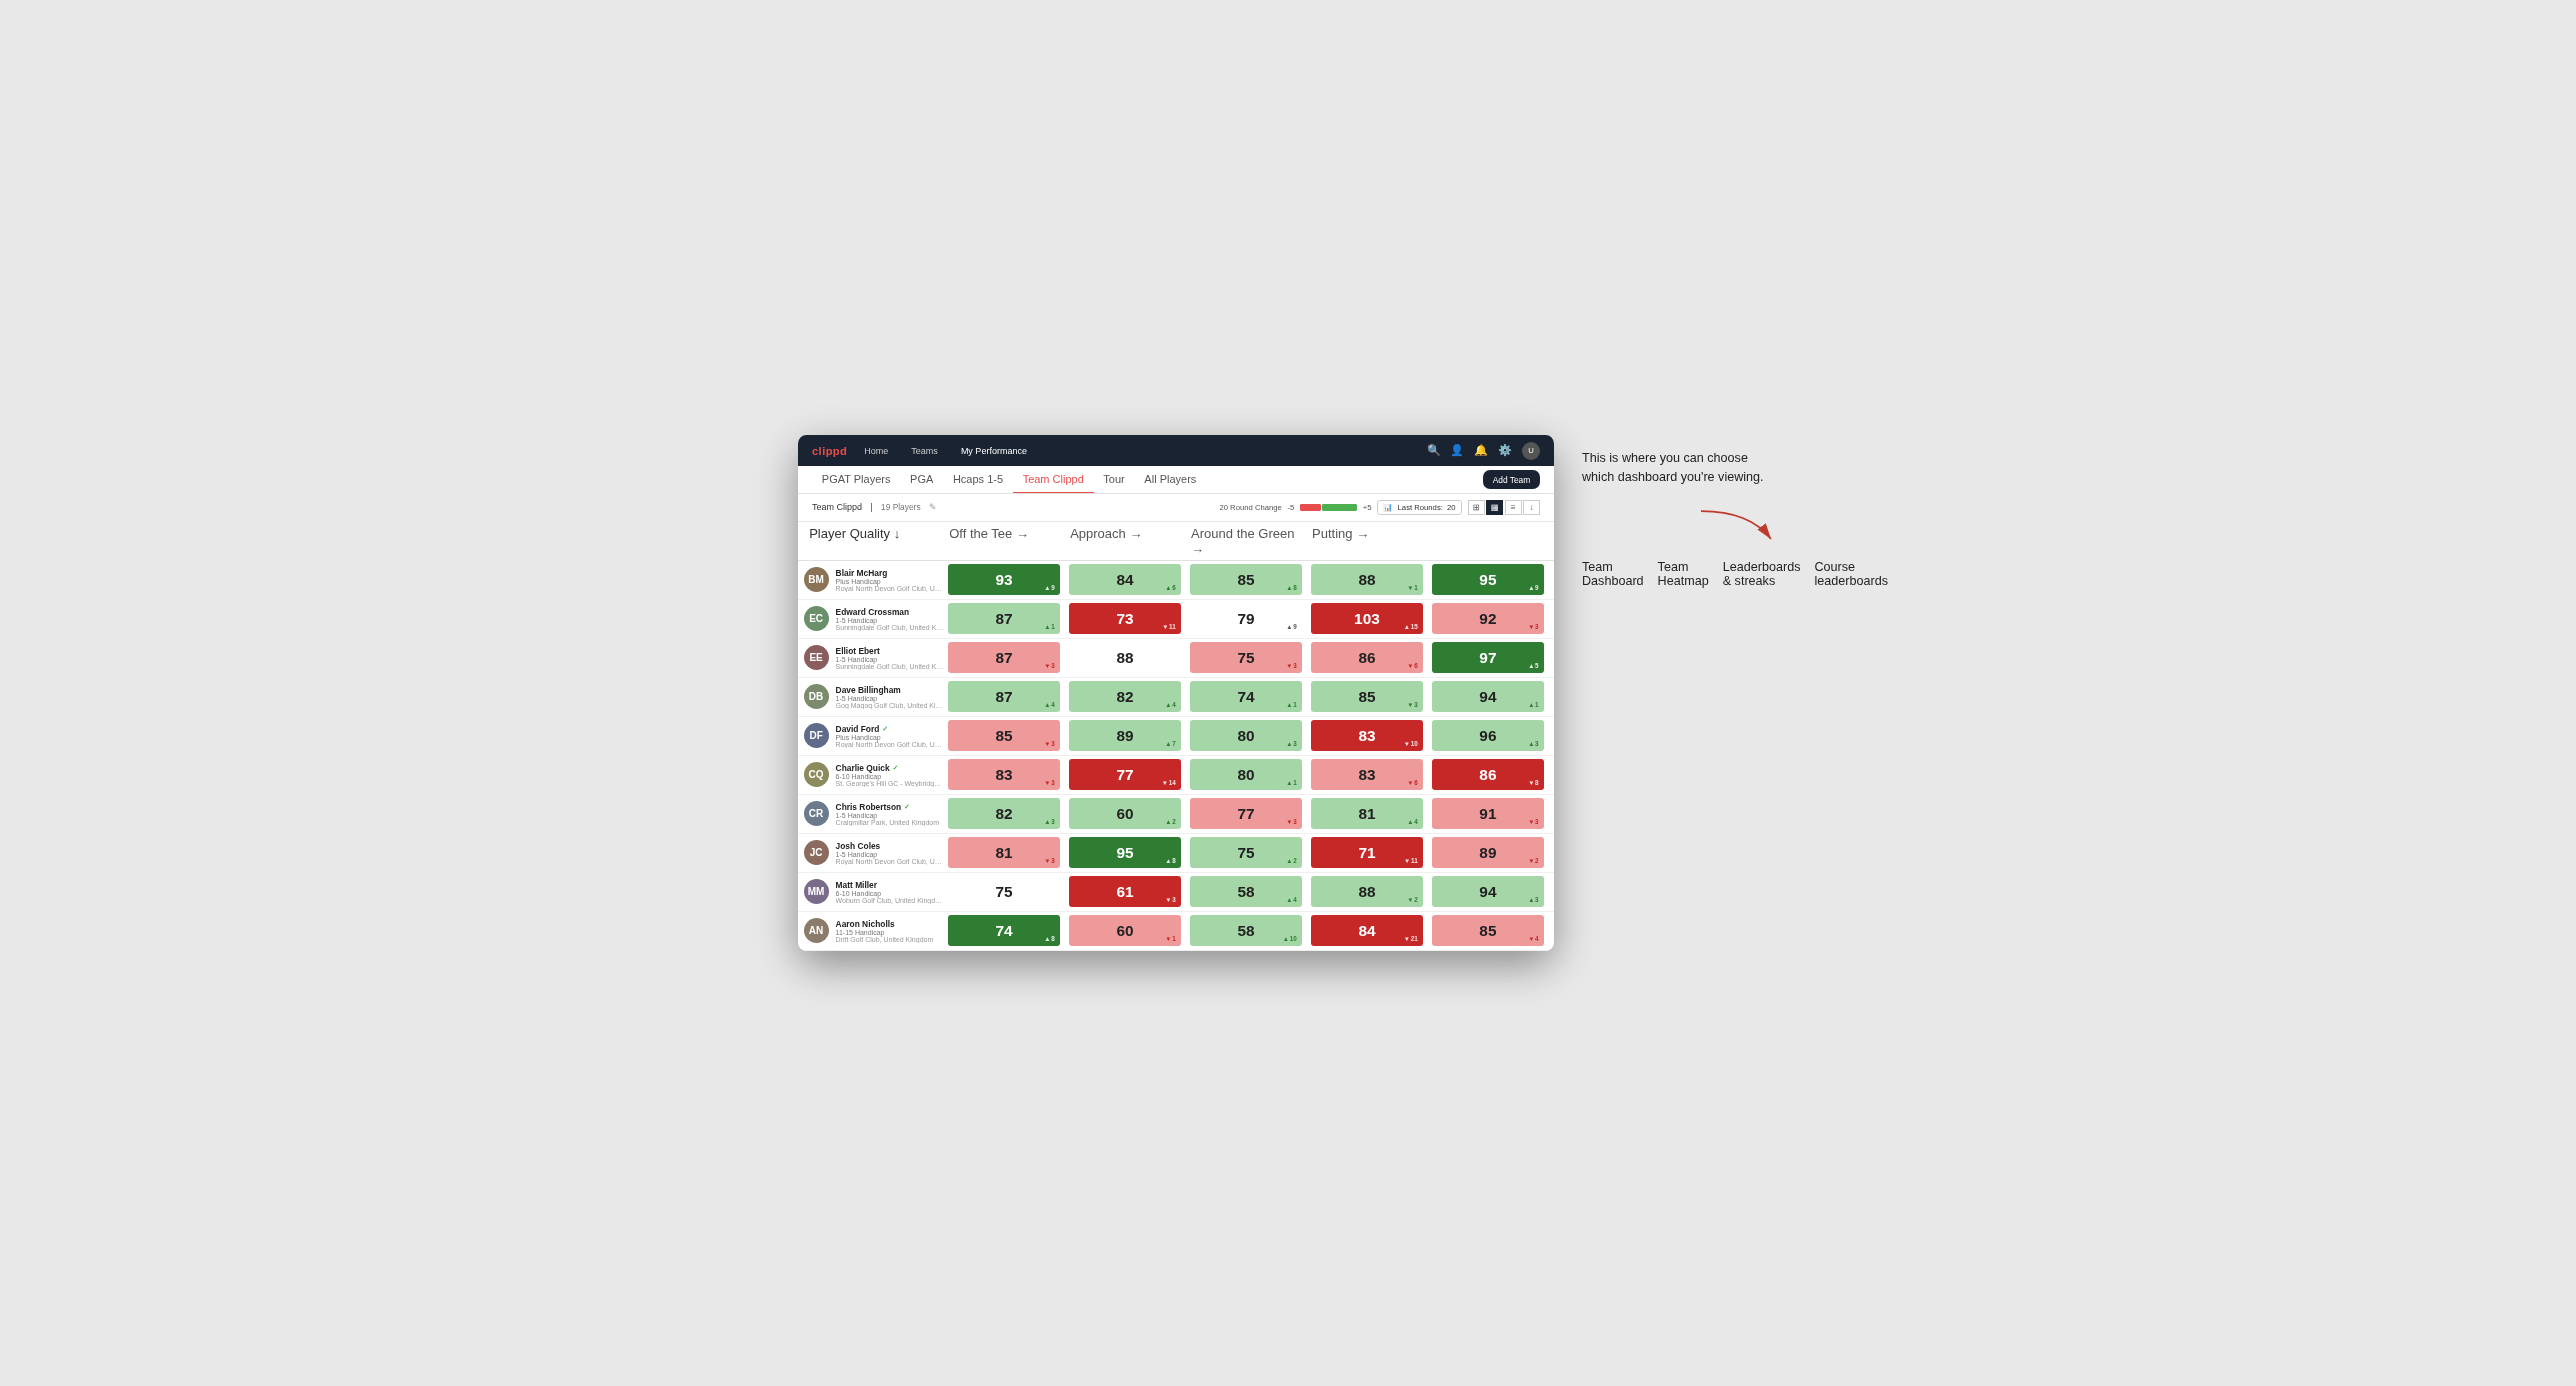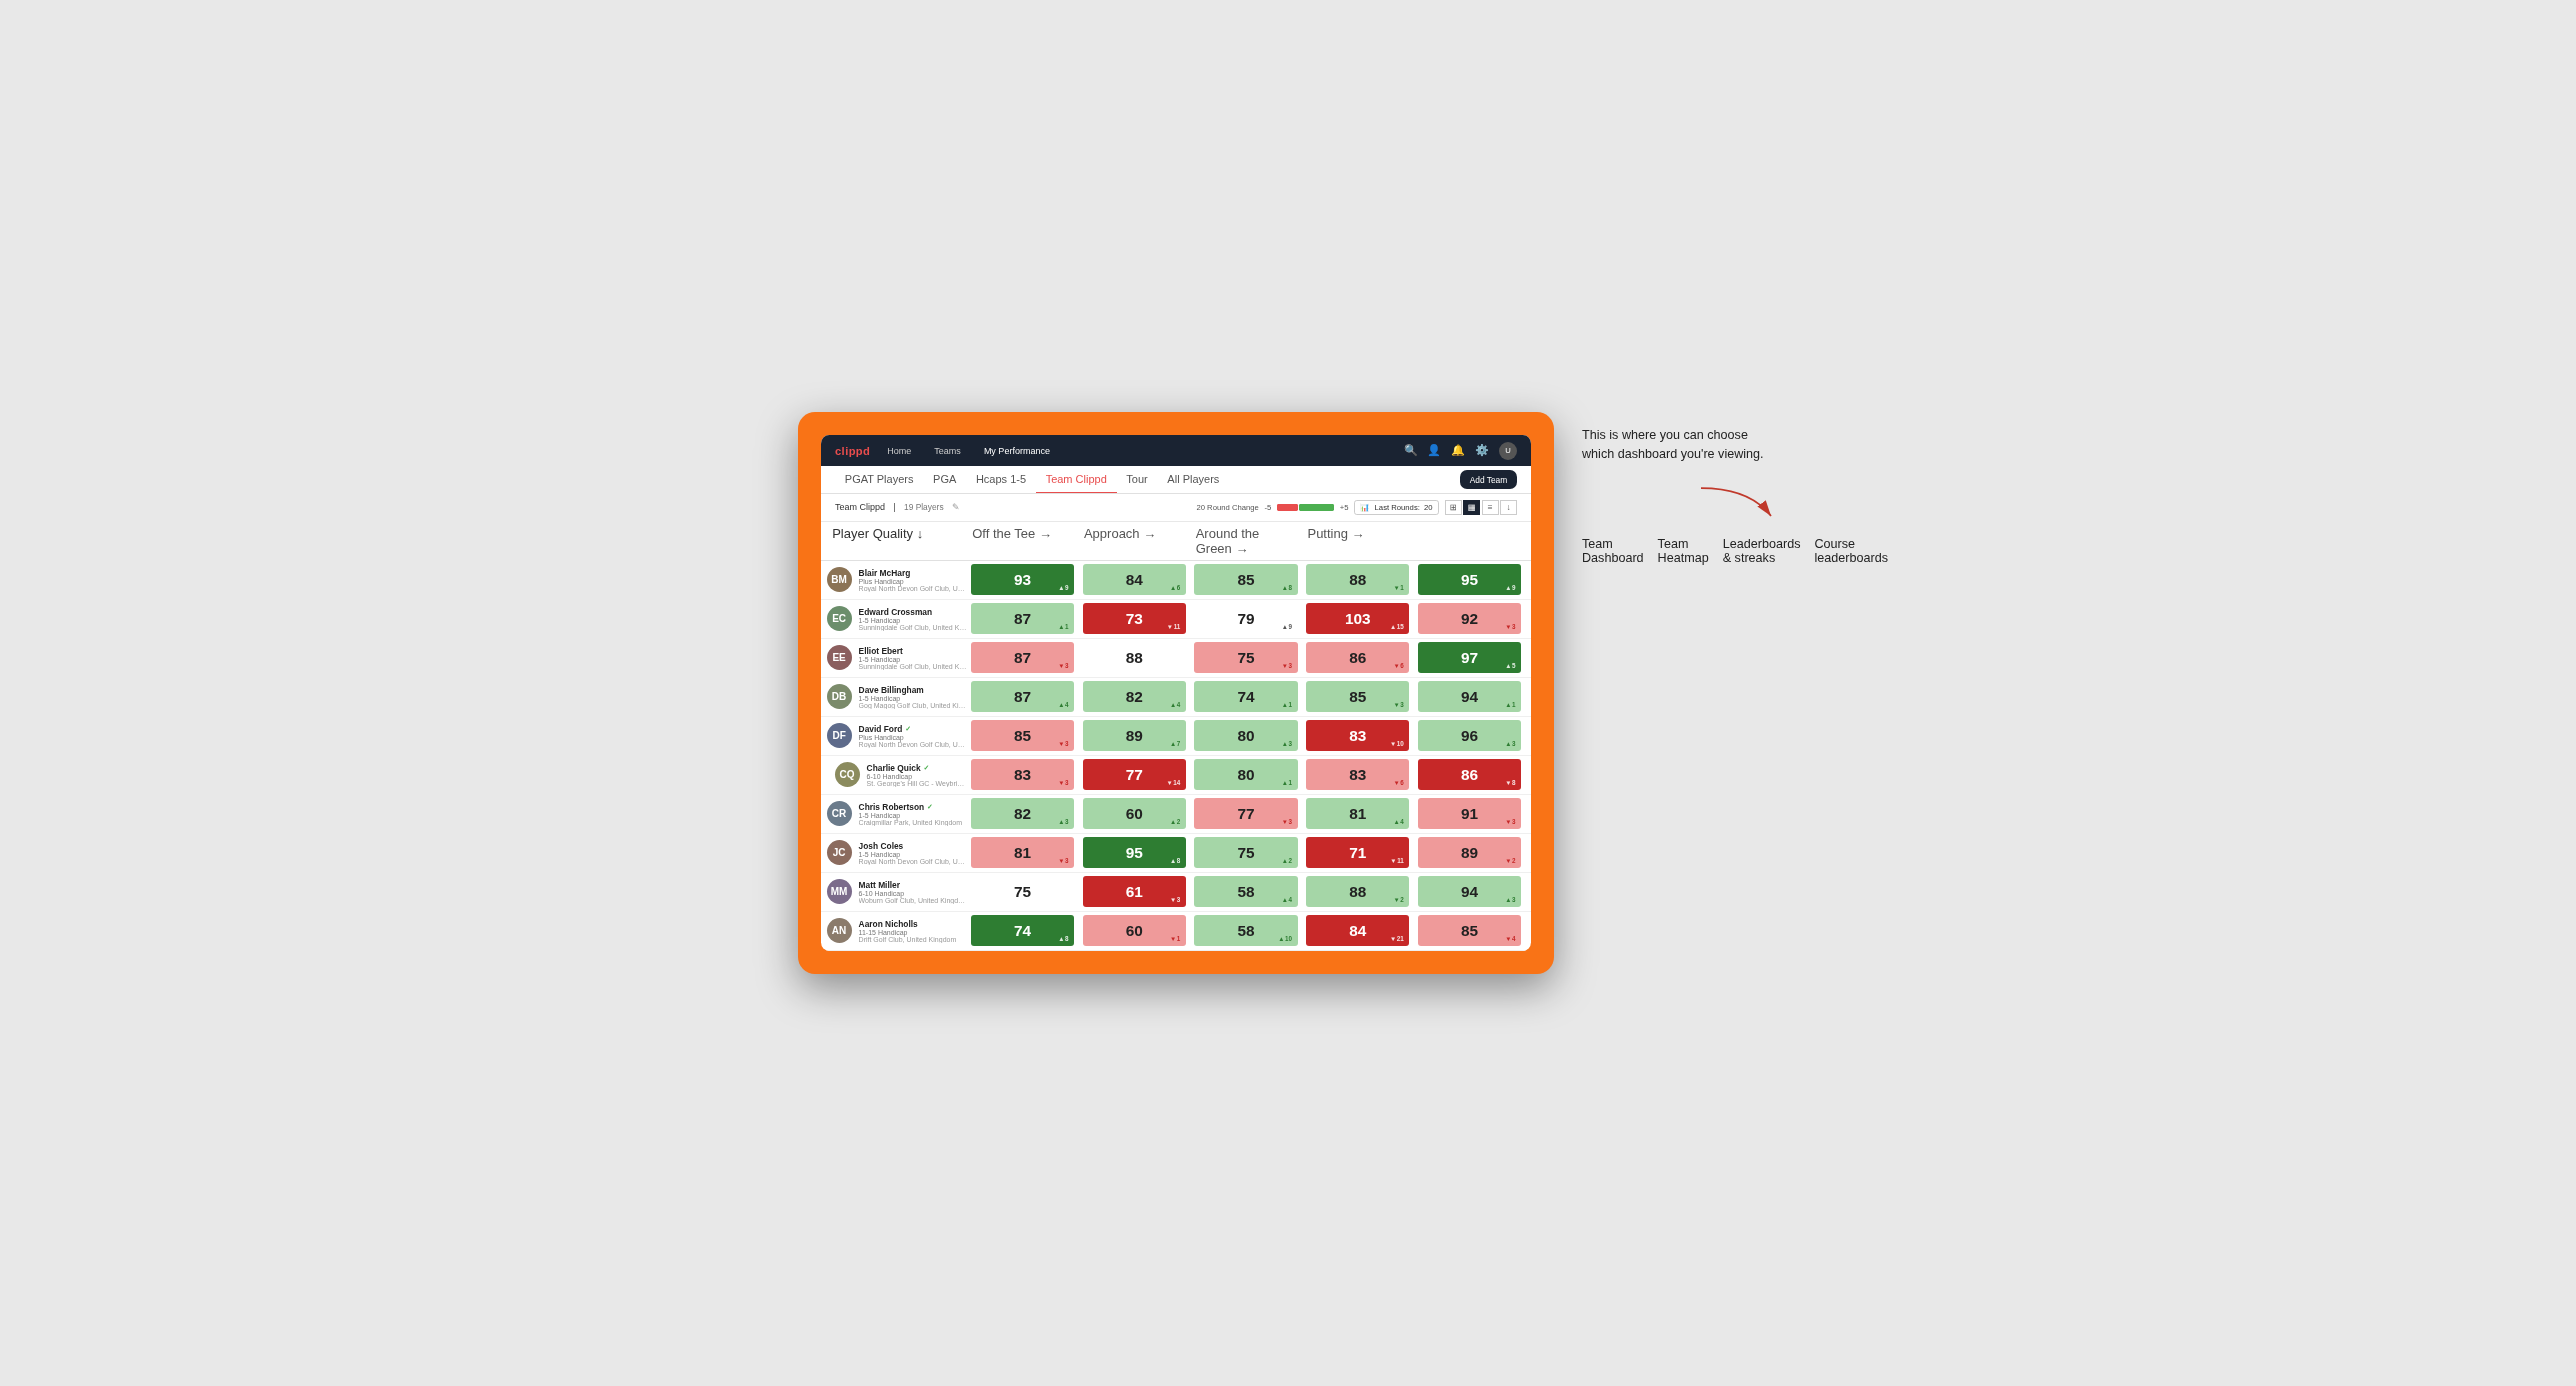--- a/index.html
+++ b/index.html
@@ -16,23 +16,23 @@
     .page-wrapper {
       display: flex;
       align-items: flex-start;
       gap: 28px;
       width: 100%;
       max-width: 980px;
     }
 
     
     .tablet {
-      background: #f97316;
+      background: #8b5cf6;
       border-radius: 17px;
-      padding: 23px;
+      padding: 0;
       box-shadow: 0 14px 42px rgba(0,0,0,0.4);
       flex: 1;
       min-width: 0;
     }
 
     .tablet-screen {
       background: #fff;
       border-radius: 8.4px;
       overflow: hidden;
     }
@@ -593,21 +593,21 @@
                 <span class="score-value">83</span>
                 <span class="score-change"><span class="arrow-down"></span>10</span>
               </div>
               <div class="score-cell light-green">
                 <span class="score-value">96</span>
                 <span class="score-change"><span class="arrow-up"></span>3</span>
               </div>
             </div>
             <div class="player-row">
               <div class="player-info">
-                <div class="player-avatar" style="background: rgb(139, 139, 94); margin-left: 8px;">CQ</div>
+                <div class="player-avatar" style="background: rgb(139, 139, 94);">CQ</div>
                 <div class="player-details">
                   <div class="player-name">Charlie Quick<span class="verified-icon">✓</span></div>
                   <div class="player-handicap">6-10 Handicap</div>
                   <div class="player-club">St. George's Hill GC - Weybridge - Surrey, Uni...</div>
                 </div>
               </div>
               <div class="score-cell light-red">
                 <span class="score-value">83</span>
                 <span class="score-change"><span class="arrow-down"></span>3</span>
               </div>

